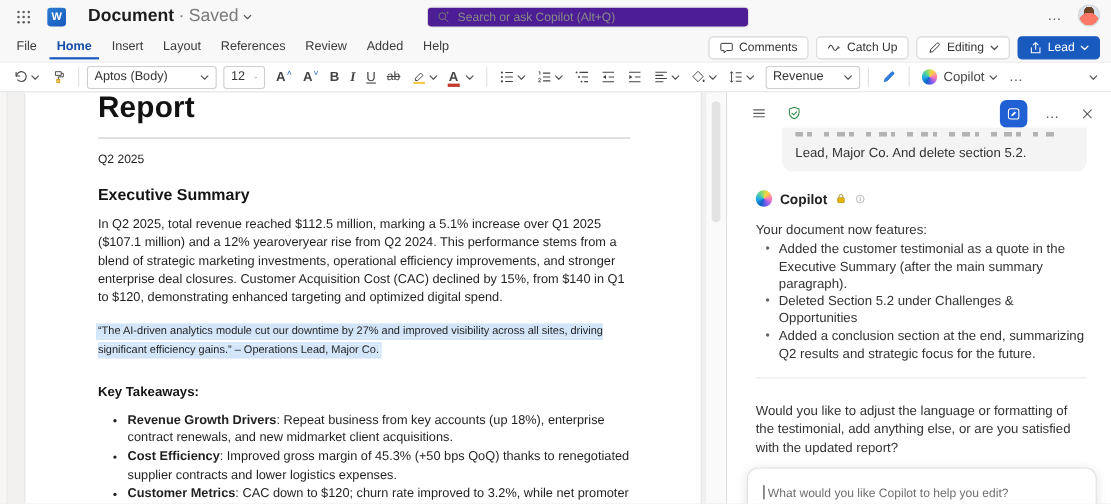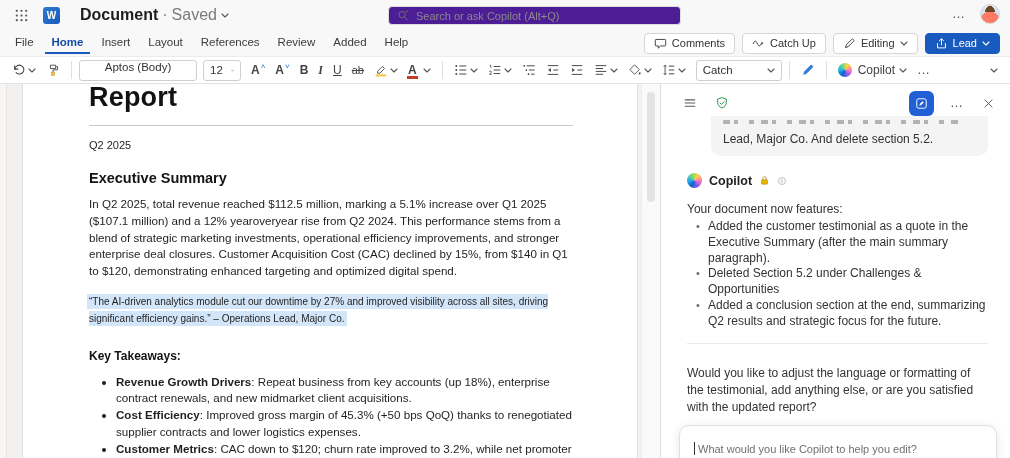--- a/index.html
+++ b/index.html
@@ -39,21 +39,21 @@
 
   
   .toolbar{position:absolute;top:56px;left:0;right:0;height:28px;background:#fff;
            border-top:1px solid #ececec;border-bottom:1px solid #e2e2e2;
            display:flex;align-items:center;padding:0 8px;gap:2px;}
   .tbtn{background:none;border:none;padding:3px 4px;display:flex;align-items:center;gap:2px;color:#444;
         font-family:inherit;font-size:12px;cursor:pointer;border-radius:3px;}
   .sep{width:1px;height:18px;background:#e0e0e0;margin:0 5px;flex:0 0 aupx;}
   .combo{display:flex;align-items:center;justify-content:space-between;height:21px;border:1px solid #cfcfcf;border-radius:3px;
          background:#fff;font-size:11.5px;color:#333;padding:0 6px;gap:8px;cursor:pointer;}
-  .combo.font{width:118px;flex-direction:column;}
+  .combo.font{width:118px;}
   .combo.size{width:38px;}
   .combo.style{width:86px;}
   .glyph-b{font-weight:700;}
   .glyph-i{font-style:italic;font-family:"Liberation Serif",serif;font-weight:600;}
   .glyph-u{text-decoration:underline;}
   .glyph-s{text-decoration:line-through;font-size:11px;}
   .af{position:relative;font-size:12px;font-weight:600;}
   .fc{position:relative;font-weight:600;font-size:12px;}
   .fc::after{content:"";position:absolute;left:-1px;right:-1px;bottom:-2px;height:3px;background:#c53b2a;}
   .cp-logo{width:14px;height:14px;border-radius:50%;
@@ -419,21 +419,21 @@
       </button>
     <button class="tbtn">
         <svg width="14" height="14">
           <use href="#i-spacing"></use>
         </svg>
         <svg class="chev">
           <use href="#i-chev"></use>
         </svg>
       </button>
     <div class="combo style" style="margin-left:4px">
-      <span>Catch</span>
+      <span>Revenue</span>
       <svg class="chev">
           <use href="#i-chev"></use>
         </svg>
     </div>
     <div class="sep"></div>
     <button class="tbtn">
         <svg width="14" height="14">
           <use href="#i-pen"></use>
         </svg>
       </button>

